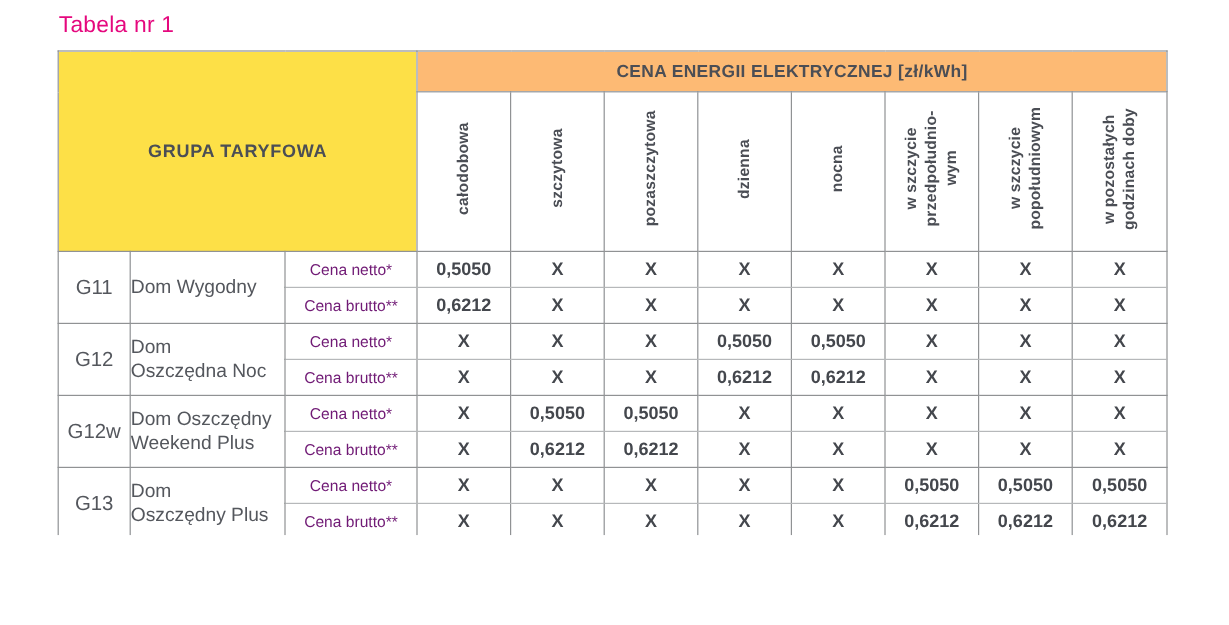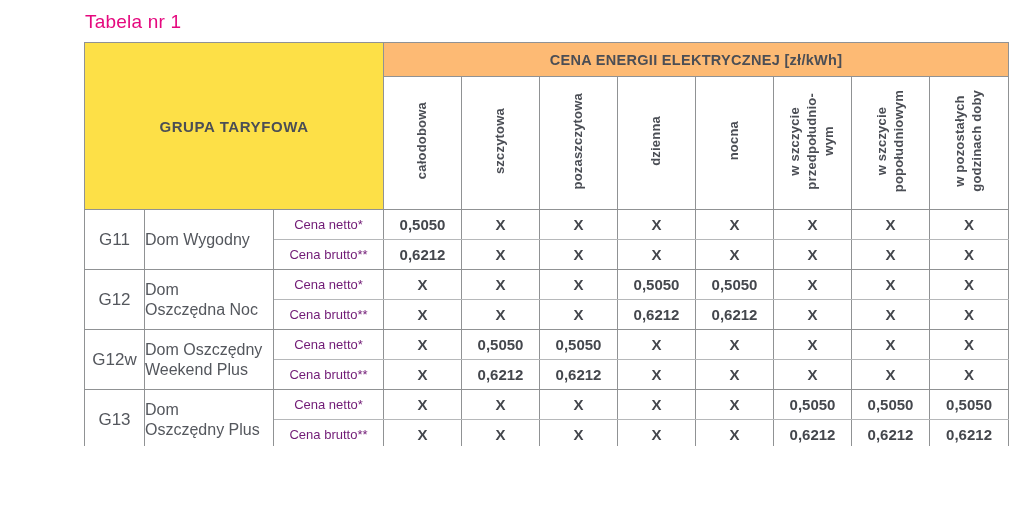--- a/index.html
+++ b/index.html
@@ -7,21 +7,20 @@
   body {
     font-family: "Liberation Sans", sans-serif;
     background: #ffffff;
   }
   .page {
     position: relative;
     width: 1024px;
     height: 446px;
     background: #ffffff;
     overflow: hidden;
-    padding-left: 36px;
   }
   .inner { padding: 11px 0 0 48px; }
 
   .doc-title {
     color: #e5087e;
     font-size: 19px;
     font-weight: 400;
     margin: 0 0 9px 1px;
     letter-spacing: 0.2px;
   }

